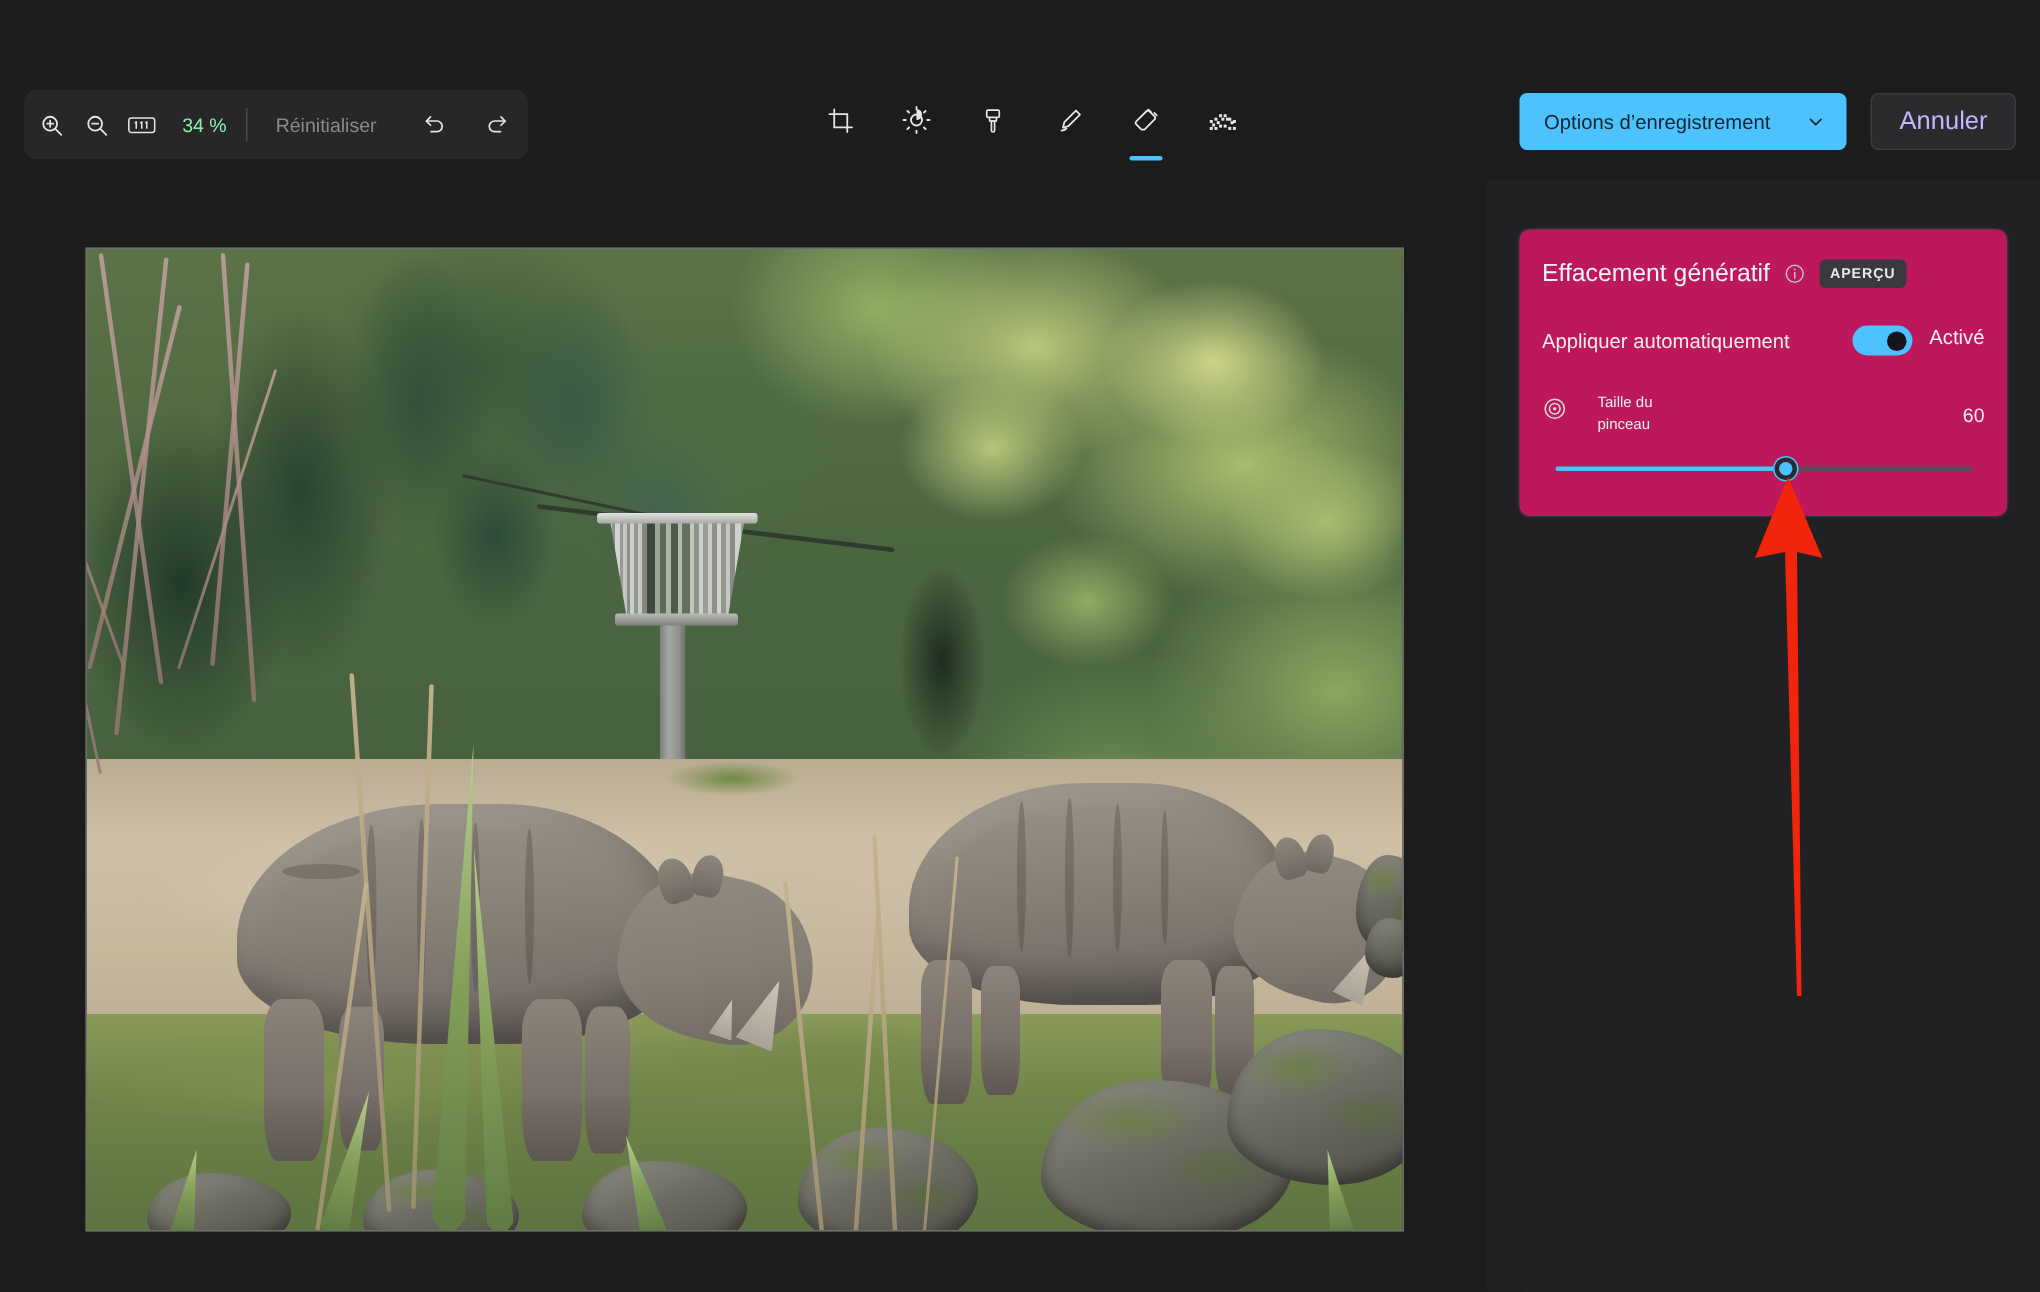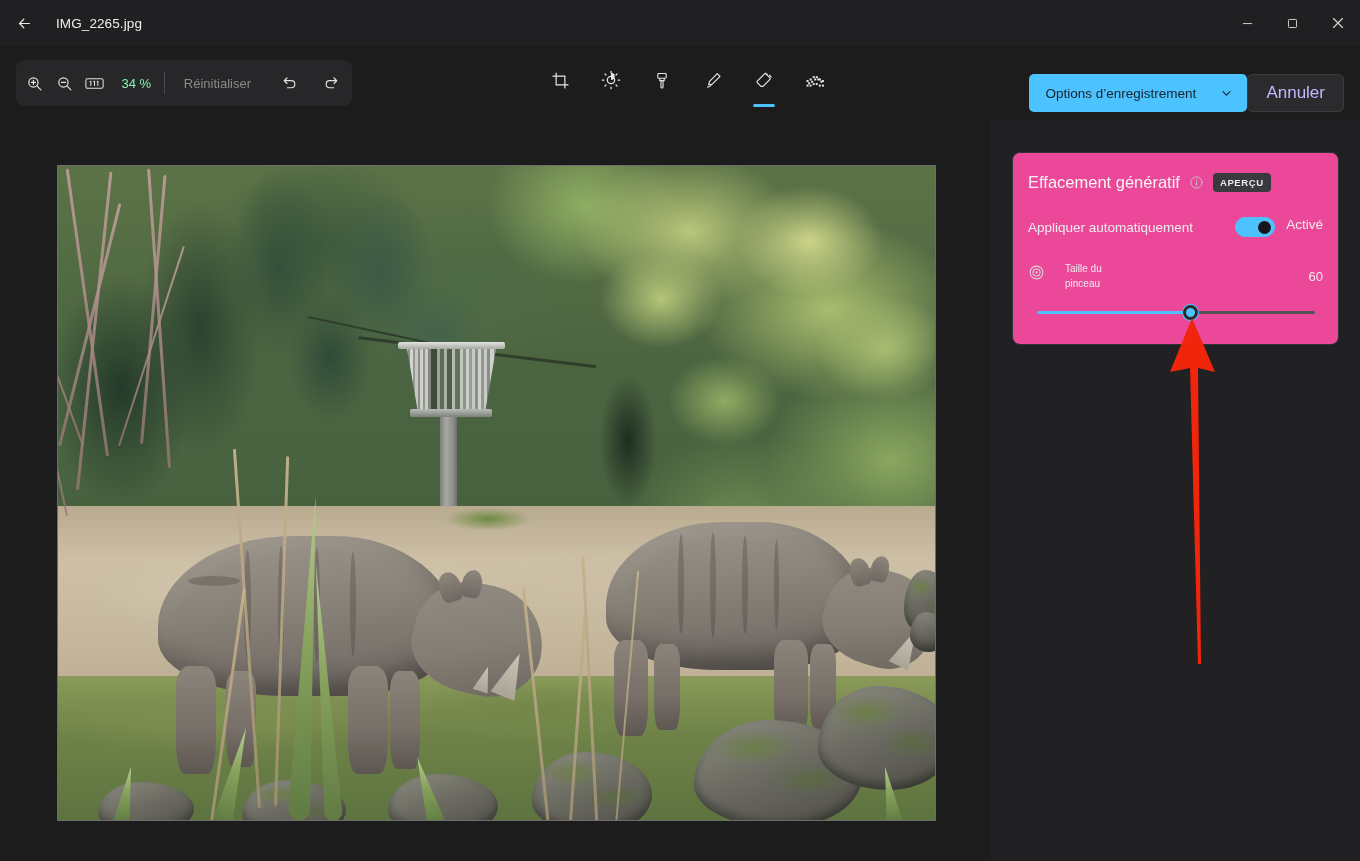--- a/index.html
+++ b/index.html
@@ -82,22 +82,22 @@
     color: #e6e6e6; border-radius: 5px; cursor: pointer;
   }
   .ctool .underline {
     position: absolute; bottom: -7px; left: 50%;
     transform: translateX(-50%);
     width: 22px; height: 3px; border-radius: 2px;
     background: #4cc2ff;
   }
 
   .save-group {
-    position: absolute; right: 16px; top: 28px;
-    display: flex; align-items: center; gap: 0;
+    position: absolute; right: 16px; top: 16px;
+    display: flex; align-items: center; gap: 16px;
   }
   .save-btn {
     height: 38px; min-width: 218px;
     background: #4cc2ff; color: #16242c;
     border-radius: 5px;
     display: flex; align-items: center; justify-content: space-between;
     padding: 0 14px 0 16px;
     font-size: 13.5px; cursor: pointer;
   }
   .save-btn .chev { margin-left: 20px; display:flex; align-items:center; }
@@ -301,21 +301,21 @@
 
   
   .sidebar {
     position: absolute; right: 0; top: 120px;
     width: 369px; height: 741px;
     background: #212124;
   }
   .panel-card {
     position: absolute; left: 21px; top: 32px;
     width: 327px; height: 193px;
-    background: #ec4899;
+    background: #be185d;
     border-radius: 8px;
     border: 1px solid #323236;
   }
   .panel-head {
     position: absolute; left: 15px; top: 20px;
     display: flex; align-items: center; gap: 9px;
   }
   .panel-title { font-size: 16.5px; color: #f3f3f3; }
   .info-icon {
     width: 15px; height: 15px; color: #c3c3c5;
@@ -386,47 +386,20 @@
     position: absolute; left: 1160px; top: 316px;
     width: 64px; height: 350px;
     pointer-events: none;
   }
 </style>
 </head>
 <body>
 
 <div id="app">
 
-  <div class="titlebar">
-    <div class="back-btn">
-      <svg width="17" height="17" viewBox="0 0 24 24" fill="none" stroke="currentColor" stroke-width="1.7" stroke-linecap="round" stroke-linejoin="round">
-        <path d="M19 12H5"></path>
-          <path d="M11 18l-6-6 6-6"></path>
-      </svg>
-    </div>
-    <div class="file-name">IMG_2265.jpg</div>
-
-    <div class="win-controls">
-      <div class="win-btn">
-        <svg width="11" height="11" viewBox="0 0 12 12">
-          <rect x="1" y="5.6" width="10" height="1" fill="currentColor"></rect>
-        </svg>
-      </div>
-      <div class="win-btn">
-        <svg width="11" height="11" viewBox="0 0 12 12" fill="none" stroke="currentColor" stroke-width="1">
-          <rect x="1.6" y="1.6" width="8.8" height="8.8" rx="1"></rect>
-        </svg>
-      </div>
-      <div class="win-btn close">
-        <svg width="12" height="12" viewBox="0 0 12 12" fill="none" stroke="currentColor" stroke-width="1.1" stroke-linecap="round">
-          <path d="M1.5 1.5l9 9M10.5 1.5l-9 9"></path>
-        </svg>
-      </div>
-    </div>
-  </div>
 
   <div class="toolbar-row">
 
     <div class="zoom-cluster">
       <div class="tool-ico first">
         <svg width="17" height="17" viewBox="0 0 24 24" fill="none" stroke="currentColor" stroke-width="1.7" stroke-linecap="round">
           <circle cx="10.5" cy="10.5" r="6.5"></circle>
             <path d="M15.4 15.4L21 21"></path>
             <path d="M10.5 7.6v5.8M7.6 10.5h5.8"></path>
         </svg>

